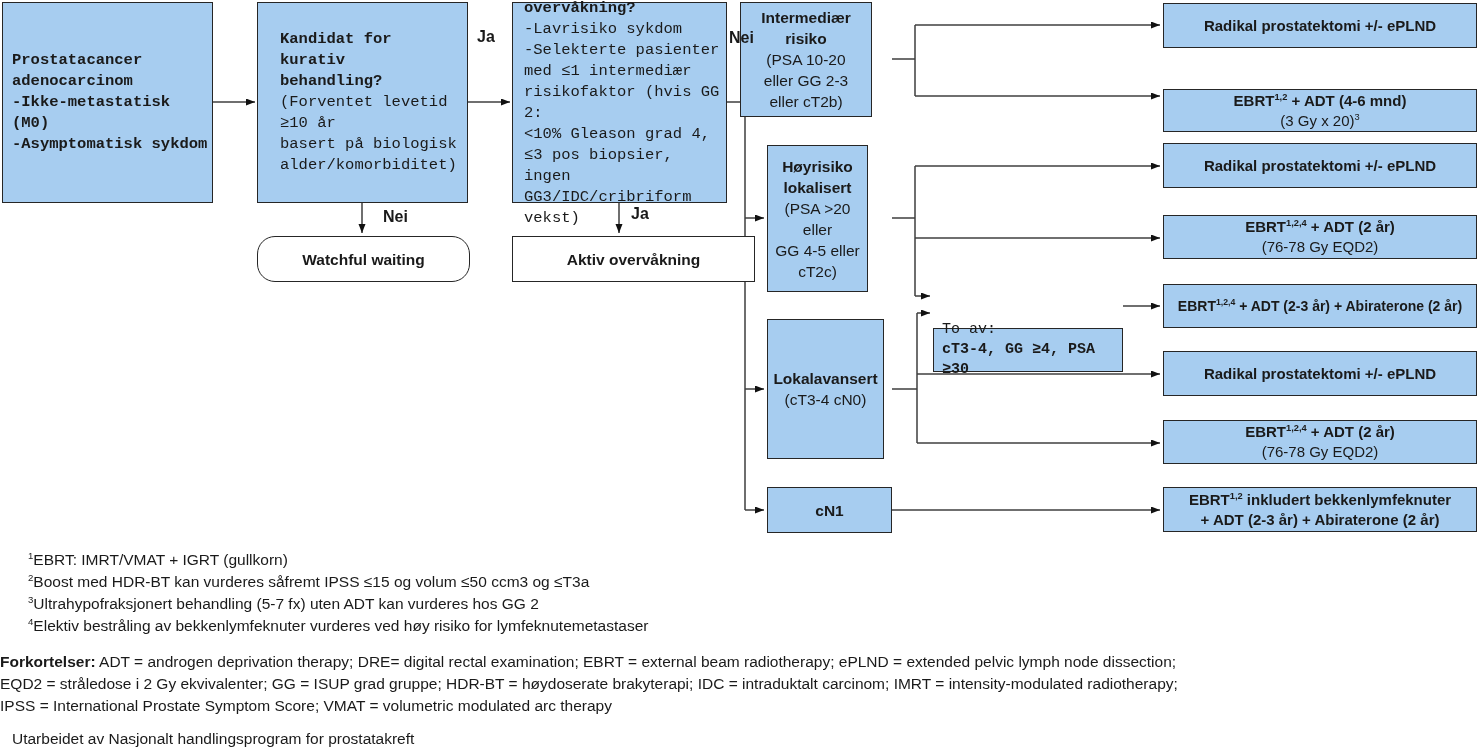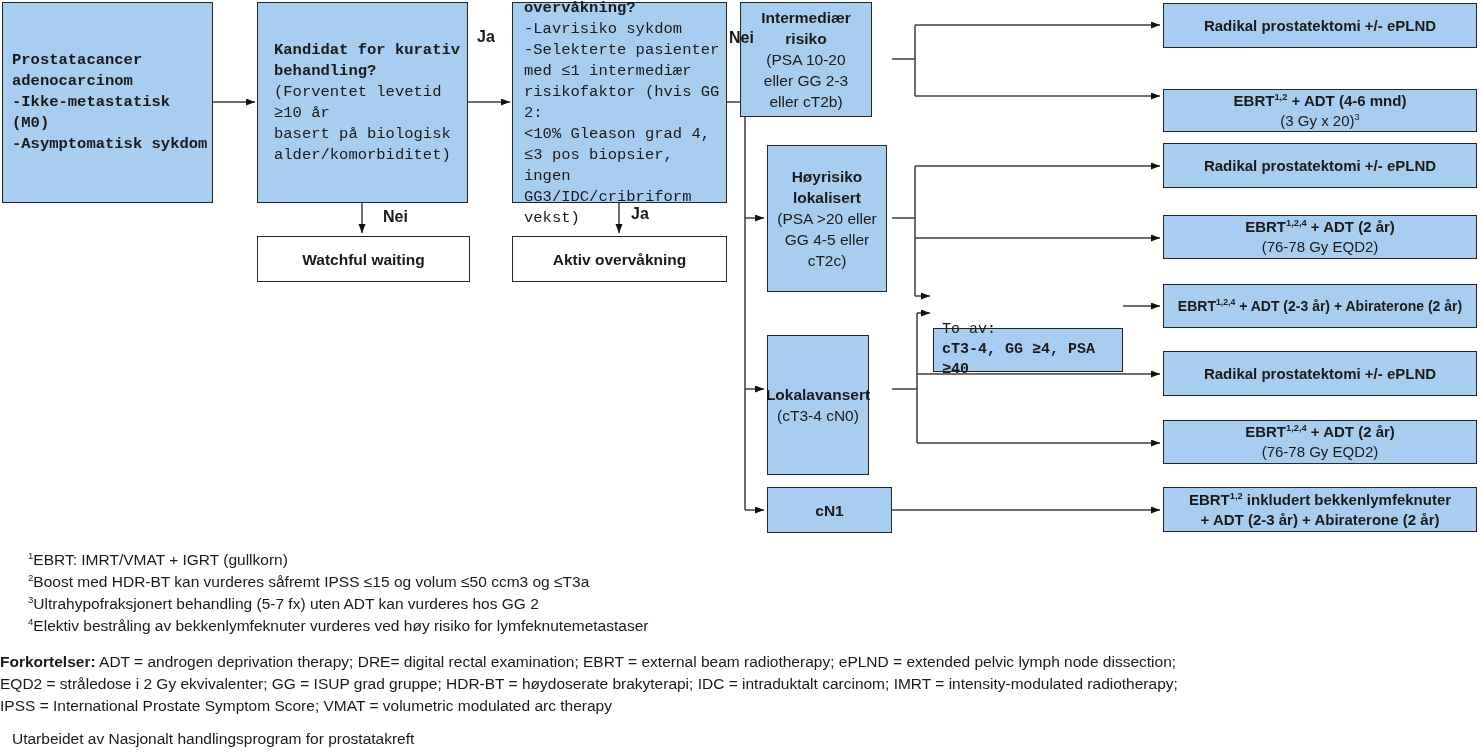--- a/index.html
+++ b/index.html
@@ -77,76 +77,76 @@
     </g>
   </svg>
 
   <div class="node blue left node-main" style="left:2px;top:2px;width:211px;height:201px;padding-left:9px;padding-right:4px;justify-content:center;">
     <div class="title">Prostatacancer
 adenocarcinom
 -Ikke-metastatisk (M0)
 -Asymptomatisk sykdom</div>
   </div>
 
-  <div class="node blue left node-main" style="left:257px;top:2px;width:211px;height:201px;padding-left:16px;padding-right:2px;">
+  <div class="node blue left node-main" style="left:257px;top:2px;width:211px;height:201px;padding-left:22px;padding-right:2px;">
     <div class="title">Kandidat for kurativ
 behandling?</div>
     <div class="body">(Forventet levetid ≥10 år
 basert på biologisk
 alder/komorbiditet)</div>
   </div>
 
   <div class="node blue left node-main" style="left:512px;top:2px;width:215px;height:201px;padding-left:11px;padding-right:2px;">
     <div class="title">Kandidat for aktiv
 overvåkning?</div>
     <div class="body">-Lavrisiko sykdom
 -Selekterte pasienter
 med ≤1 intermediær
 risikofaktor (hvis GG 2:
 &lt;10% Gleason grad 4,
 ≤3 pos biopsier, ingen
 GG3/IDC/cribriform vekst)</div>
   </div>
 
-  <div class="node white center node-small" style="left:257px;top:236px;width:213px;height:46px;">
+  <div class="node white center node-small" style="left:257px;top:236px;width:213px;height:46px;border-radius:18px;">
     <div class="title">Watchful waiting</div>
   </div>
 
-  <div class="node white center node-small" style="left:512px;top:236px;width:215px;height:46px;">
+  <div class="node white center node-small" style="left:512px;top:236px;width:243px;height:46px;">
     <div class="title">Aktiv overvåkning</div>
   </div>
 
   <div class="node blue center node-risk" style="left:740px;top:2px;width:132px;height:115px;">
     <div class="title">Intermediær
 risiko</div>
     <div class="body">(PSA 10-20
 eller GG 2-3
 eller cT2b)</div>
   </div>
 
-  <div class="node blue center node-risk" style="left:767px;top:145px;width:120px;height:147px;">
+  <div class="node blue center node-risk" style="left:767px;top:145px;width:101px;height:147px;">
     <div class="title">Høyrisiko
 lokalisert</div>
     <div class="body">(PSA &gt;20 eller
 GG 4-5 eller
 cT2c)</div>
   </div>
 
-  <div class="node blue center node-risk" style="left:767px;top:319px;width:102px;height:140px;margin-top:16px;">
+  <div class="node blue center node-risk" style="left:767px;top:319px;width:117px;height:140px;">
     <div class="title">Lokalavansert</div>
     <div class="body">(cT3-4 cN0)</div>
   </div>
 
   <div class="node blue center node-risk" style="left:767px;top:487px;width:125px;height:46px;">
     <div class="title">cN1</div>
   </div>
 
   <div class="node blue left node-toav" style="left:933px;top:284px;width:190px;height:44px;padding-left:8px;margin-top:44px;">
     <div class="toav-l1">To av:</div>
-    <div class="toav-l2">cT3-4, GG ≥4, PSA ≥40</div>
+    <div class="toav-l2">cT3-4, GG ≥4, PSA ≥30</div>
   </div>
 
   <div class="node blue center node-t" style="left:1163px;top:3px;width:314px;height:45px;">
     <div class="tline">Radikal prostatektomi +/- ePLND</div>
   </div>
 
   <div class="node blue center node-t" style="left:1163px;top:74px;width:314px;height:43px;margin-top:15px;">
     <div class="tline"><span>EBRT</span><sup>1,2</sup><span> + ADT (4-6 mnd)</span></div>
     <div class="tline regular"><span>(3 Gy x 20)</span><sup>3</sup><span></span></div>
   </div>

